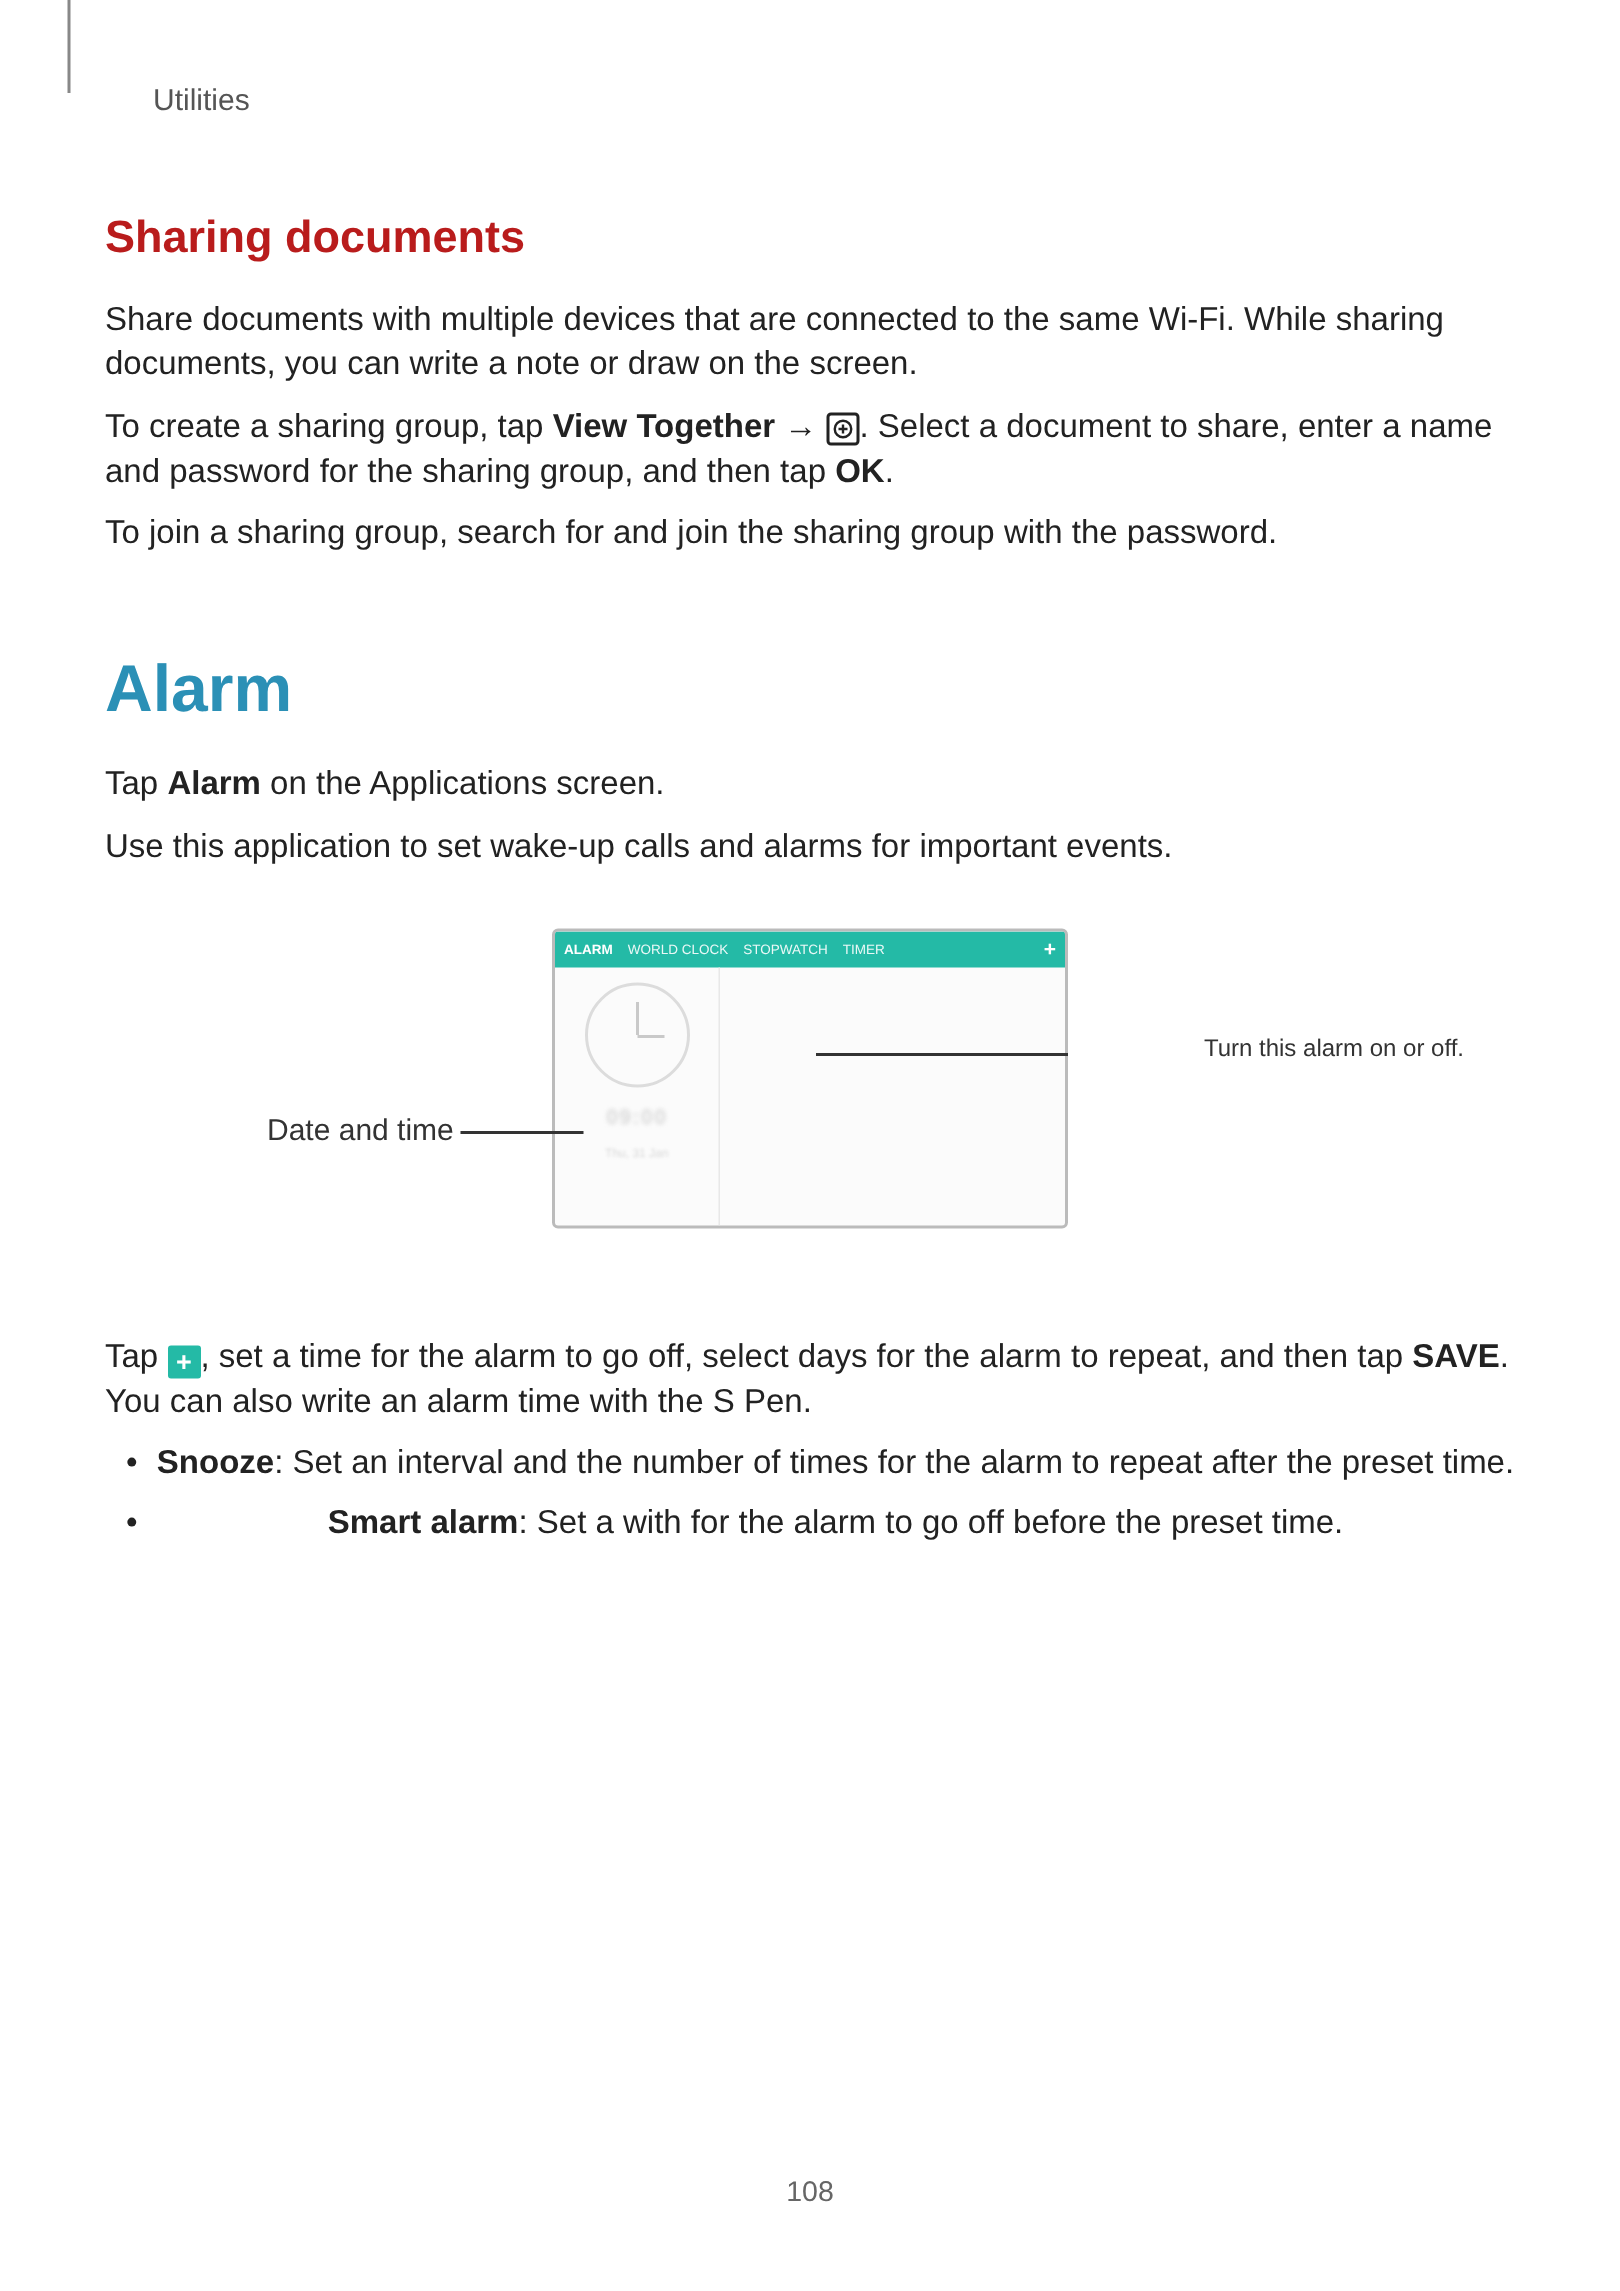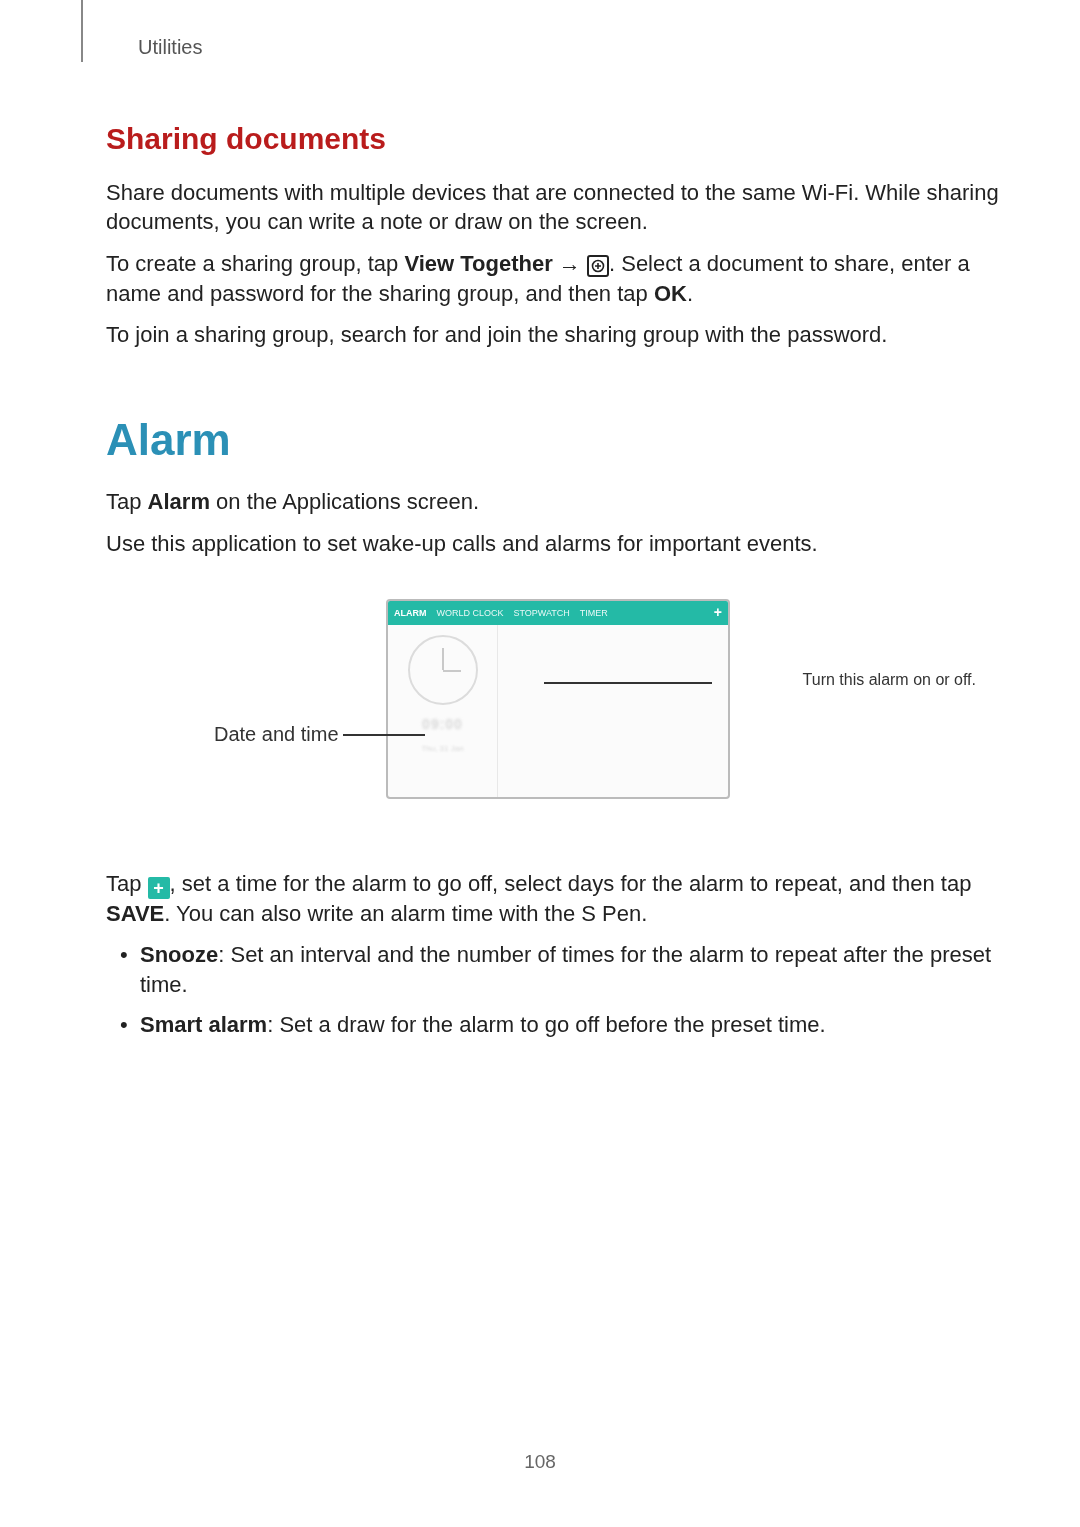--- a/index.html
+++ b/index.html
@@ -7,23 +7,22 @@
     width: 1080px;
     height: 1527px;
     background: #fff;
     font-family: -apple-system, "Segoe UI", Helvetica, Arial, sans-serif;
     color: #222;
     position: relative;
     font-size: 22px;
     line-height: 1.35;
   }
   .page {
-    padding: 32px 70px 0 70px;
-    position: relative;
-    margin-left: 36px;
+    padding: 52px 70px 0 70px;
+    position: relative;
   }
   .header-rule {
     position: absolute;
     top: 0;
     left: 45px;
     width: 2px;
     height: 62px;
     background: #888;
   }
   .header-section {
@@ -211,20 +210,21 @@
     gap: 4px;
   }
   .toggle {
     width: 14px; height: 10px;
     background: #24baa6;
     border-radius: 2px;
   }
   ul.bullets {
     list-style: none;
     padding-left: 34px;
+    text-align: center;
   }
   ul.bullets li {
     position: relative;
     margin-bottom: 10px;
   }
   ul.bullets li::before {
     content: "•";
     position: absolute;
     left: -20px;
     top: 0;
@@ -291,18 +291,18 @@
   </div>
 
   <p>
     <span>Tap </span><span class="icon-inline icon-plus">+</span><span>, set a time for the alarm to go off, select days for the alarm to repeat, and then tap </span><span class="bold">SAVE</span><span>. You can also write an alarm time with the S Pen.</span>
   </p>
   <ul class="bullets">
     <li>
       <span class="bold">Snooze</span><span>: Set an interval and the number of times for the alarm to repeat after the preset time.</span>
     </li>
     <li>
-      <span class="bold">Smart alarm</span><span>: Set a draw for the alarm to go off before the preset time.</span>
+      <span class="bold">Smart alarm</span><span>: Set a with for the alarm to go off before the preset time.</span>
     </li>
   </ul>
 </div>
 
 <div class="page-number">108</div>
 
 </body></html>

